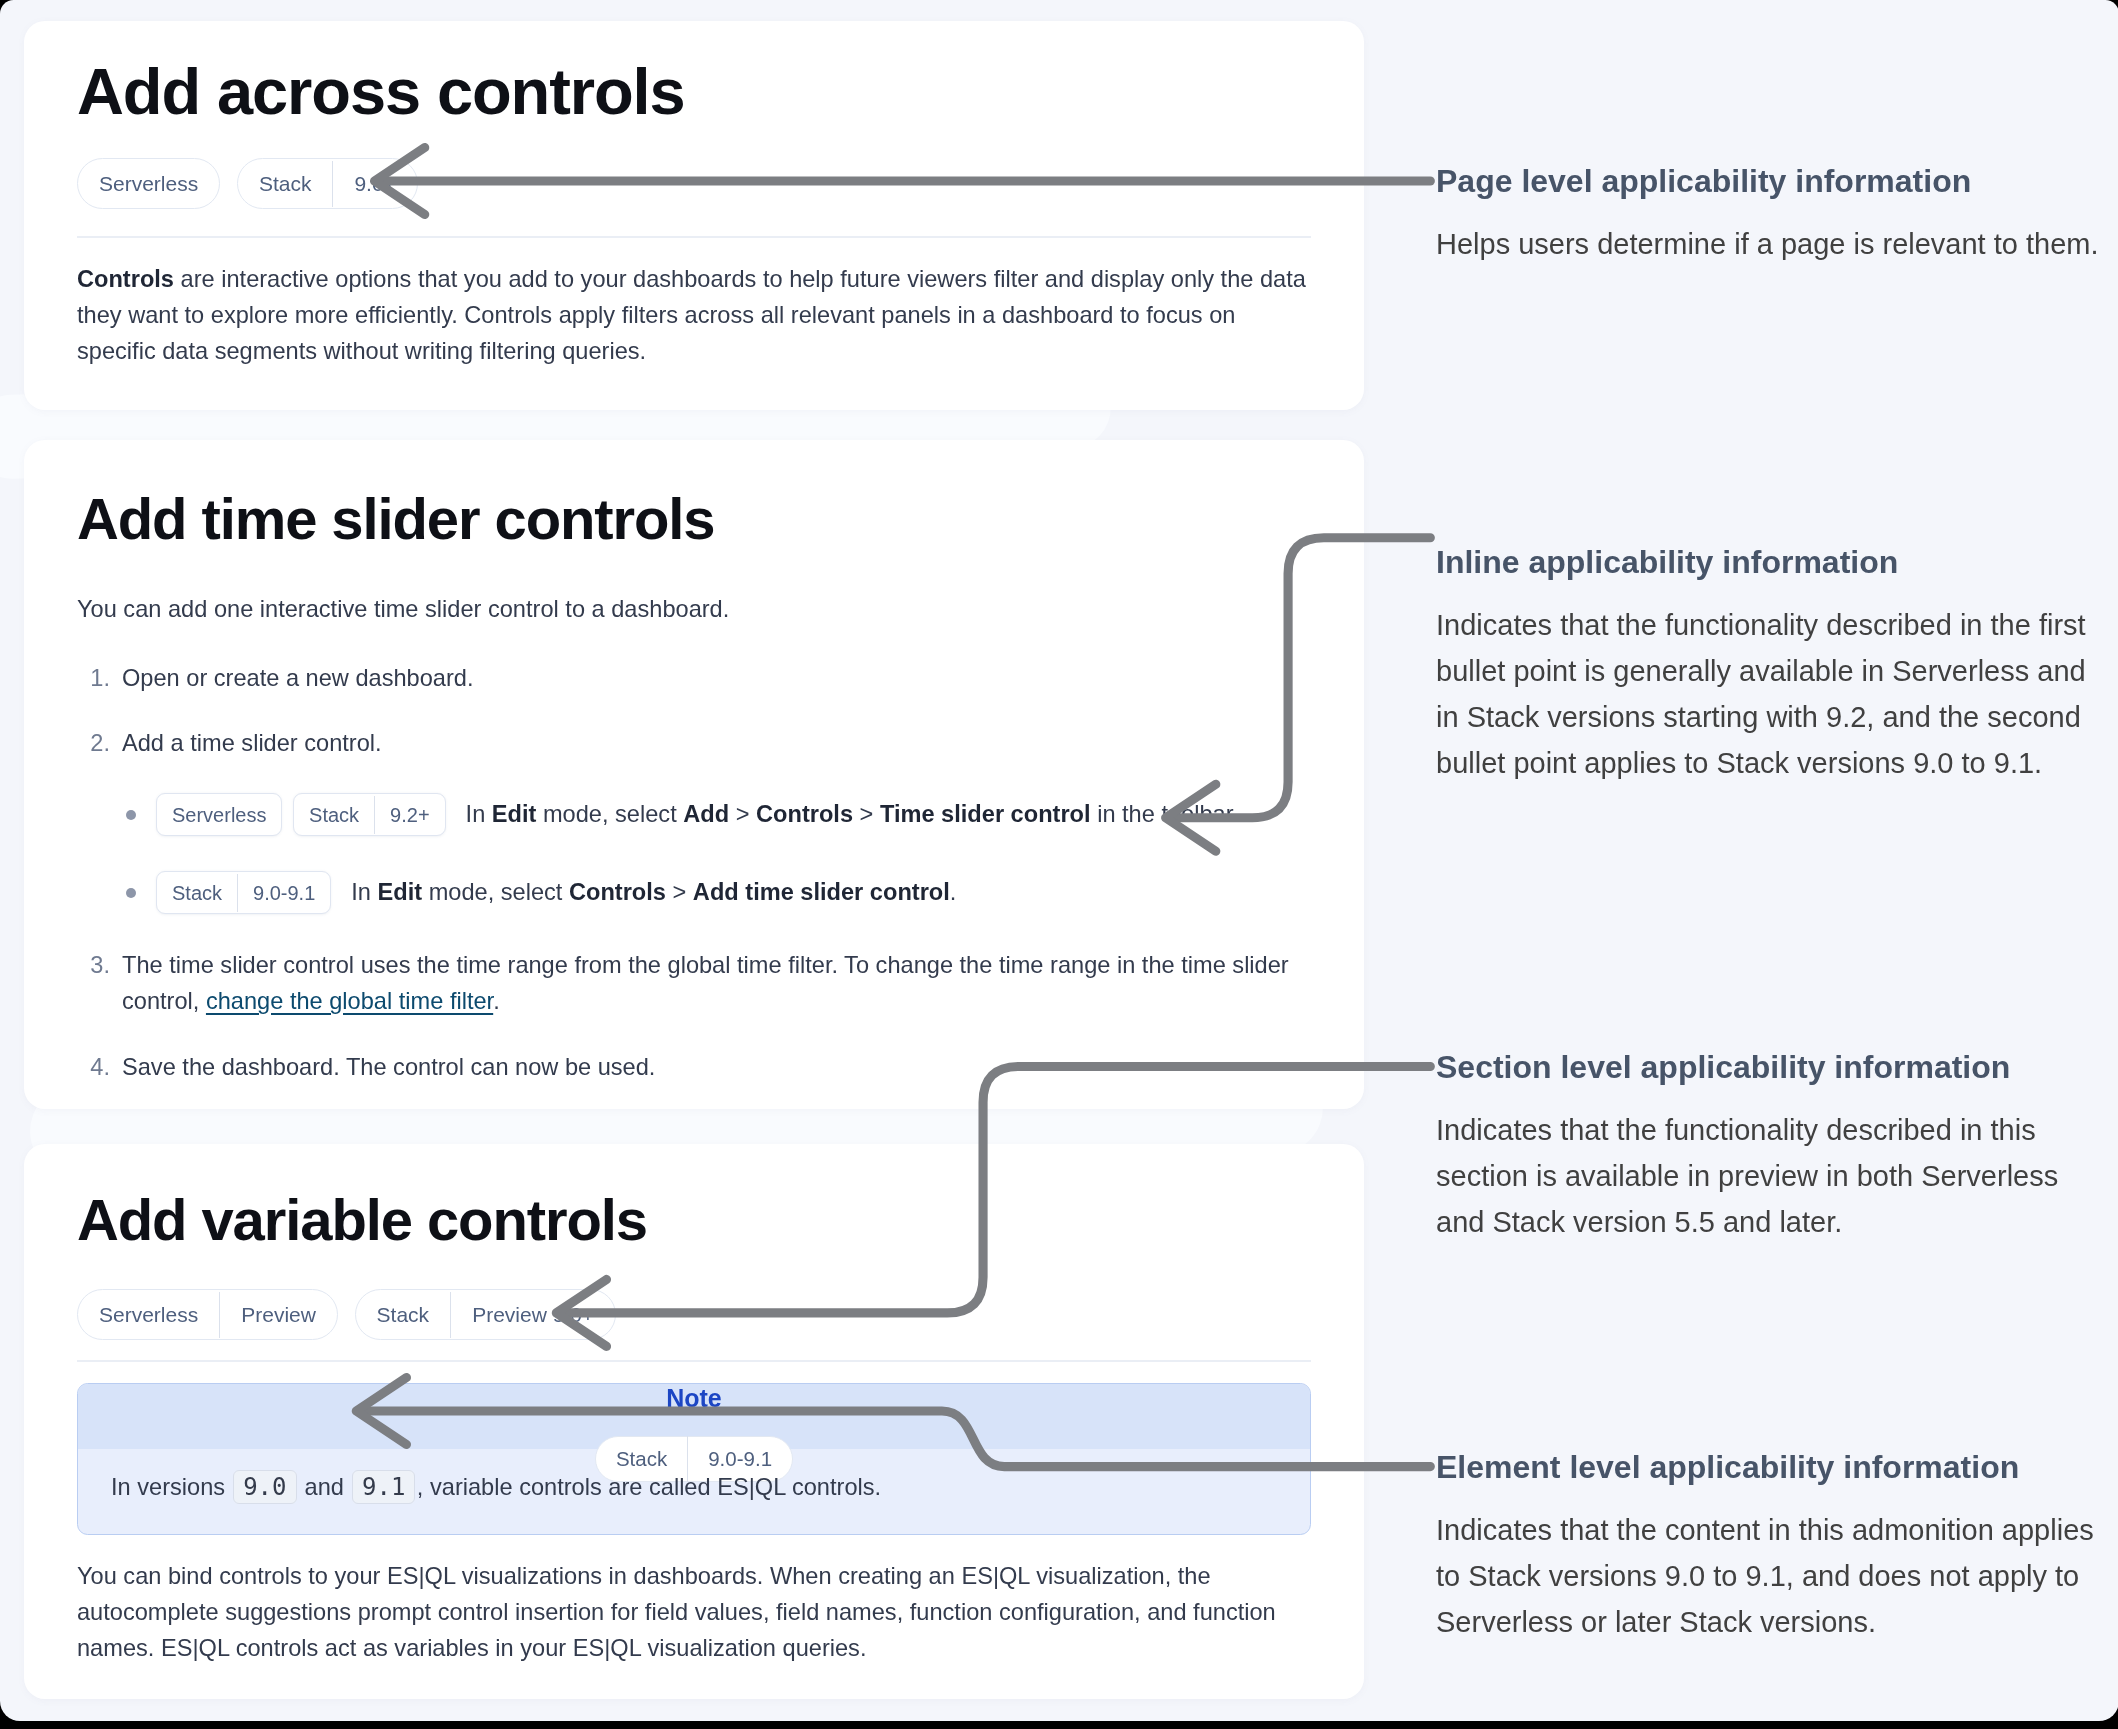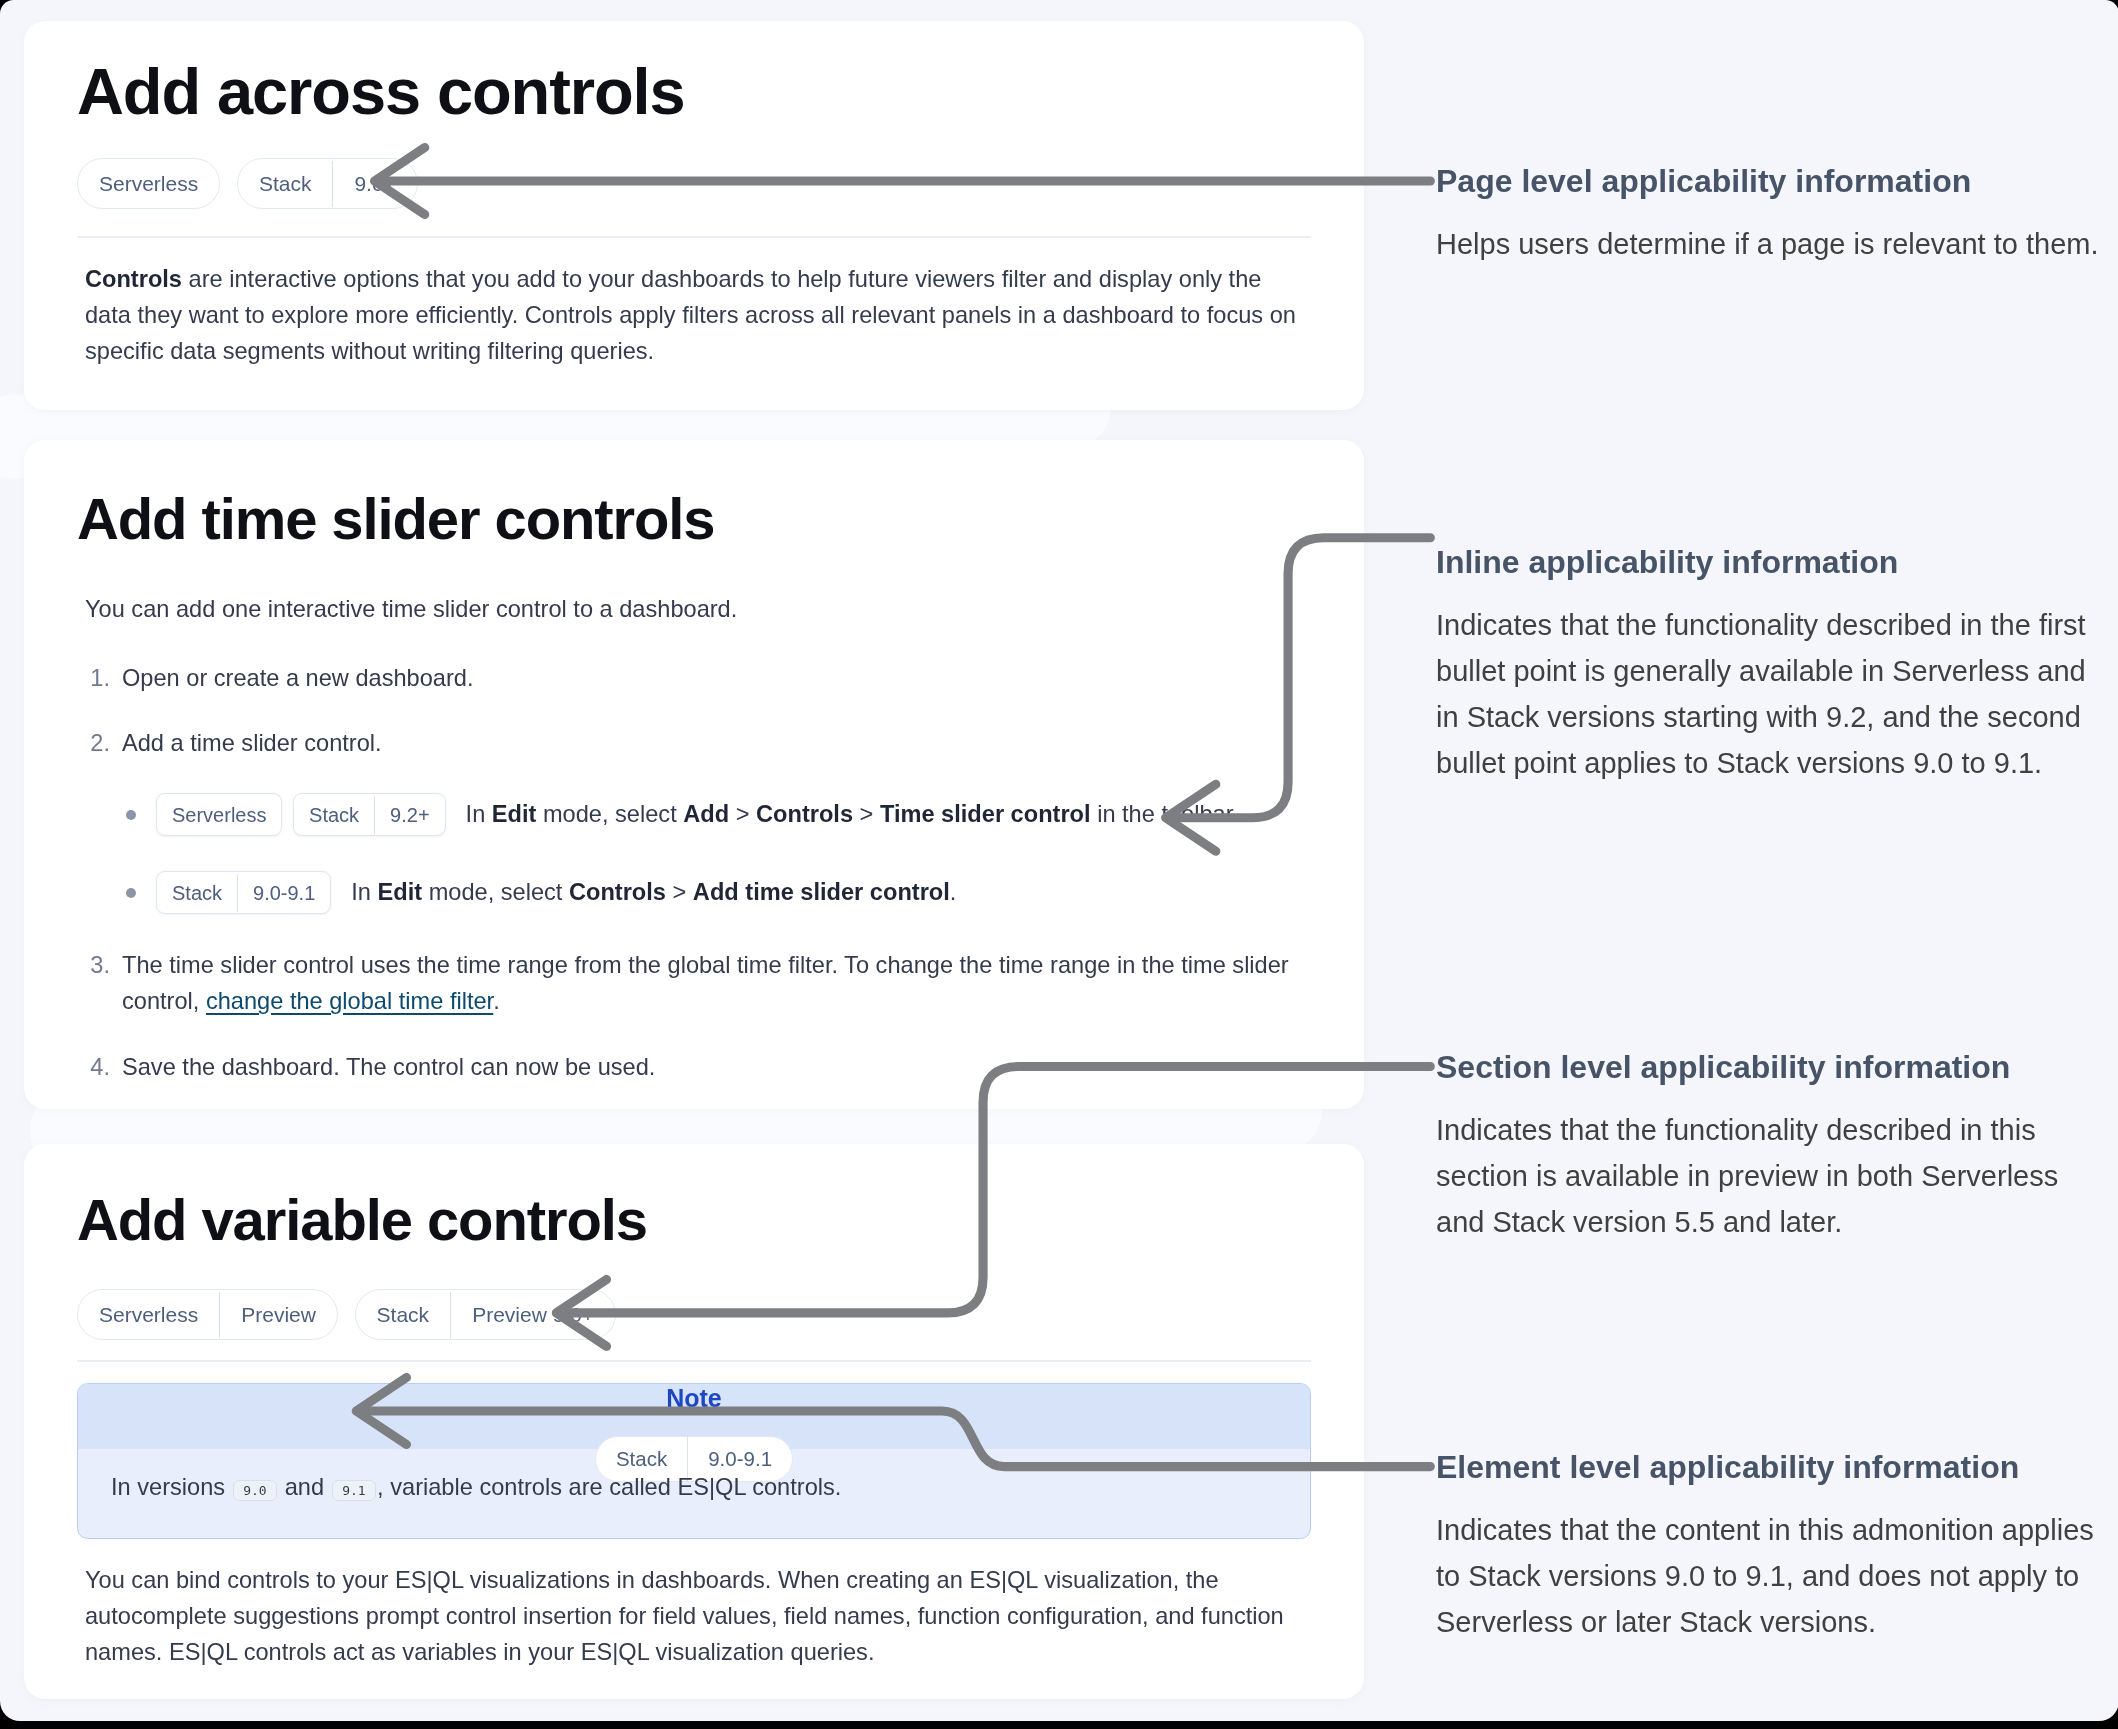--- a/index.html
+++ b/index.html
@@ -38,21 +38,21 @@
     display:inline-flex;align-items:center;height:49px;background:#fff;
     border:1.5px solid #e2e8f2;border-radius:30px;font-size:21px;color:#4e5f7e;
   }
   .badge .seg{padding:0 21px;line-height:46px;}
   .badge .seg + .seg{border-left:1.5px solid #dbe1ec;}
 
   .rule{border:none;border-top:2.3px solid #eaeef5;margin:0;}
   .card1 .rule{margin-top:27px;}
   .card3 .rule{margin-top:20px;}
 
-  .para{font-size:23.6px;line-height:36px;color:#333b4d;margin:8px;}
+  .para{font-size:23.6px;line-height:36px;color:#333b4d;margin:0;}
   .card1 .para{margin-top:23px;}
   .card3 .para{margin-top:23px;}
   .para strong,.step strong,.bullet strong{color:#1f2635;font-weight:700;}
   .intro{margin-top:40px;}
 
   .steps{margin-top:7.6px;}
   .step{display:flex;gap:12px;font-size:23.6px;line-height:36px;color:#333b4d;}
   .step .num{color:#6f7a90;min-width:33px;text-align:right;flex:0 0 auto;}
   .step .content{max-width:1187px;}
   .s1{margin-top:33px;}
@@ -79,21 +79,21 @@
   .note{
     margin-top:21px;border:1.5px solid #b9cdf2;border-radius:10.6px;overflow:hidden;
     background:#e8eefc;
   }
   .note-header{background:#d7e3f9;display:flex;align-items:center;gap:23px;padding:0 33px;height:65px;flex-direction:column;}
   .note-label{color:#1c46c4;font-weight:700;font-size:25px;}
   .note-badge{height:44px;border-radius:24px;}
   .note-badge .seg{font-size:20.5px;padding:0 20px;}
   .note-body{padding:20px 33px 29px;font-size:23.6px;line-height:36px;color:#333b4d;}
   .note-body code{
-    font-family:"DejaVu Sans Mono",monospace;font-size:13px;color:#343b4b;
+    font-family:"DejaVu Sans Mono",monospace;font-size:24px;color:#343b4b;
     background:#eef2f8;border:1.5px solid #d8deea;border-radius:6px;padding:2.3px 9px;margin:0 1.5px;
   }
 
   .annotation{position:absolute;left:1436px;width:669px;z-index:3;}
   .a1{top:161px;}
   .a2{top:542px;}
   .a3{top:1047px;}
   .a4{top:1447px;}
   .ann-title{font-size:32px;line-height:40px;font-weight:700;color:#475468;}
   .ann-body{margin-top:20px;font-size:29px;line-height:46px;color:#404040;}

